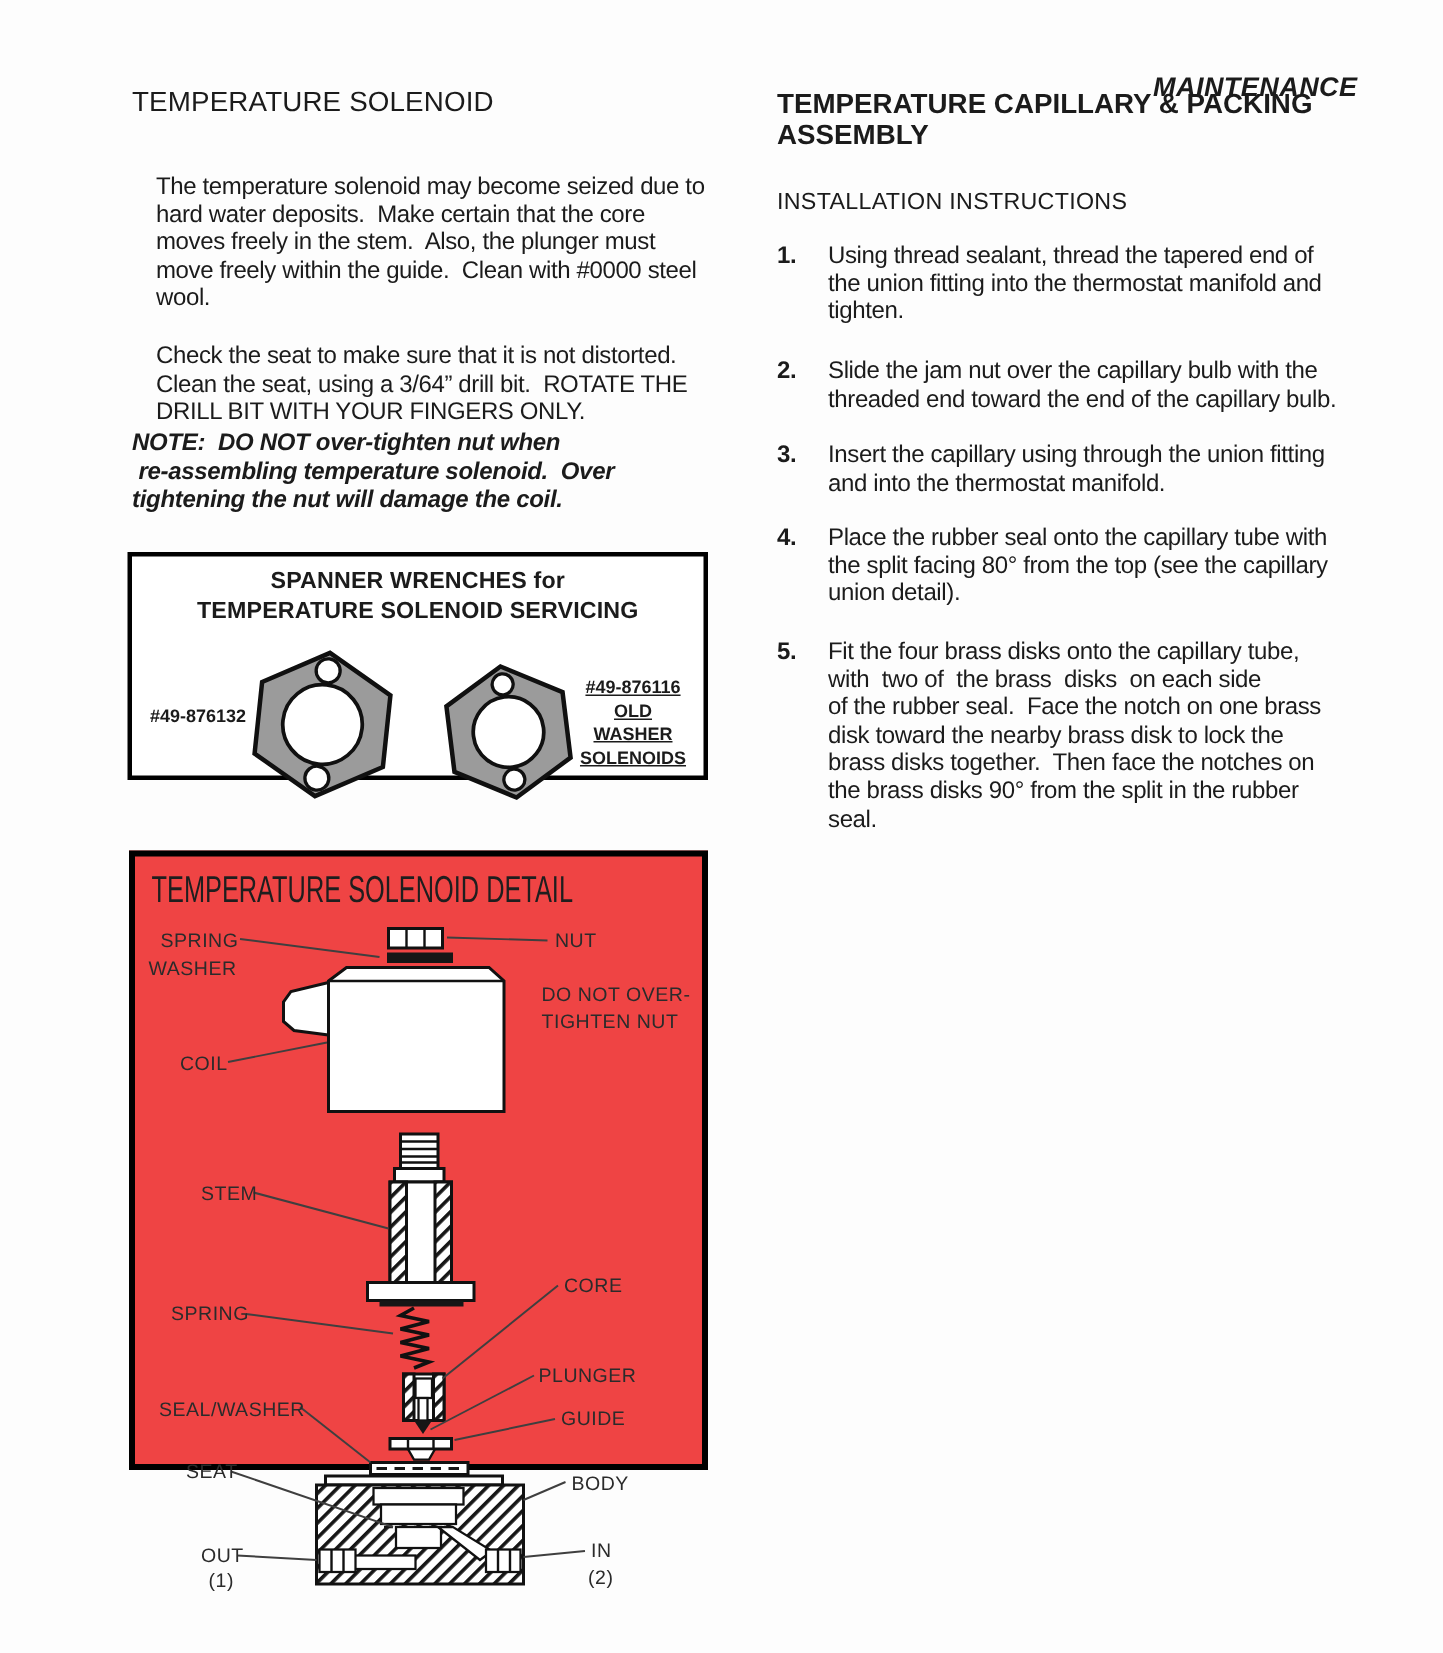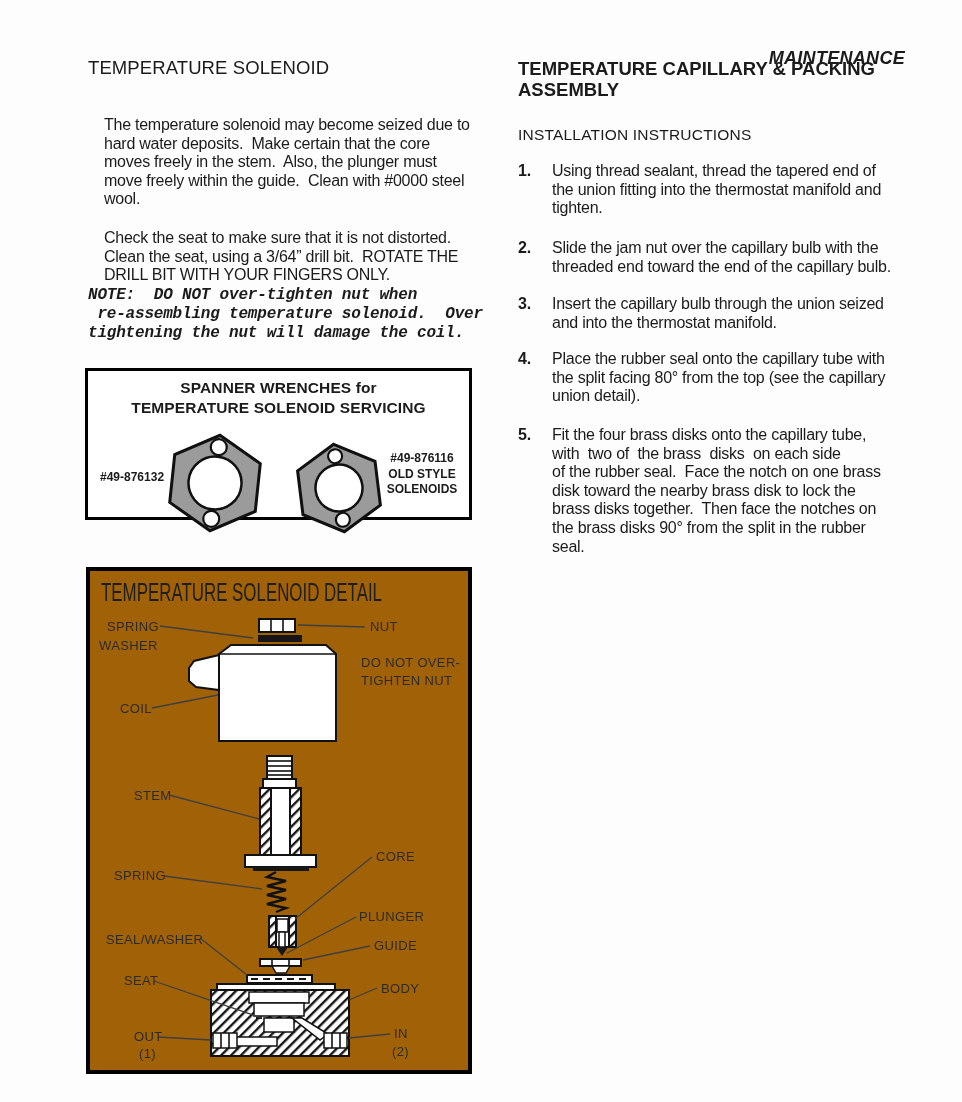--- a/index.html
+++ b/index.html
@@ -19,39 +19,39 @@
   .body-text {
     position:absolute; left:88px; width:400px; margin:16px;
     font-size:16px; line-height:18.6px; letter-spacing:-0.25px;
     white-space:pre-wrap;
   }
   .pos-p1 { top:100px; }
   .pos-p2 { top:213px; }
   .note-text {
     position:absolute; left:88px; top:286px; width:410px; margin:0;
     font-size:16px; line-height:19px; font-weight:bold; font-style:italic;
-    letter-spacing:-0.2px; white-space:pre-wrap;font-family:Liberation Mono, monospace;
+    letter-spacing:-0.2px; white-space:pre-wrap;
   }
   
   .spanner-box {
     position:absolute; left:85px; top:368px; width:387px; height:152px;
     border:3px solid #000; box-sizing:border-box; background:#fff;
   }
   .spanner-title {
     position:absolute; top:7px; left:0; right:0; text-align:center;
     font-size:15.5px; font-weight:bold; line-height:20px; letter-spacing:0.1px;
   }
   .spanner-svg { position:absolute; left:0; top:0; width:381px; height:165px; }
   .part-label { position:absolute; font-weight:bold; font-size:12px; line-height:15.5px; }
   .left-part  { left:12px;  top:99px; }
-  .right-part { left:296px; top:80px; width:76px; text-align:center; }
+  .right-part { left:296px; top:80px; width:76px; text-align:center;text-decoration:underline; }
   
   .detail-box {
-    position:absolute; left:86px; top:567px; width:386px; height:507px;
-    border:4px solid #000; box-sizing:border-box; background:#a16207;text-align:right;
+    position:absolute; left:86px; top:567px; width:386px; height:413px;
+    border:4px solid #000; box-sizing:border-box; background:#ef4444;text-align:right;
   }
   .detail-svg { position:absolute; left:0; top:0; width:378px; height:499px; }
   .fig-title { font-family:"Liberation Sans",sans-serif; font-size:25px; fill:#1e1e1e; }
   .lbl { font-family:"Liberation Sans",sans-serif; font-size:13px; fill:#2b2b2b; letter-spacing:0.35px; }
   .part    { fill:#fff; stroke:#111; stroke-width:2; }
   .partthin{ fill:#fff; stroke:#111; stroke-width:1.5; }
   .hatched { fill:url(#hatch); stroke:#111; stroke-width:2; }
   .inkline { stroke:#111; stroke-width:1.6; fill:none; }
   .wire    { fill:none; stroke:#111; stroke-width:2.4; }
   .leader  { stroke:#3f3f3f; stroke-width:1.3; fill:none; }
@@ -108,21 +108,21 @@
         <circle cx="251" cy="149" r="7" fill="#fff" stroke="#101010" stroke-width="2.2"></circle>
       </g>
     </svg>
     <div class="spanner-title">
       <div>SPANNER WRENCHES for</div>
       <div>TEMPERATURE SOLENOID SERVICING</div>
     </div>
     <div class="part-label left-part">#49-876132</div>
     <div class="part-label right-part">
       <div>#49-876116</div>
-      <div>OLD STYLE</div>
+      <div>OLD WASHER</div>
       <div>SOLENOIDS</div>
     </div>
   </div>
 
   <div class="detail-box">
     <svg class="detail-svg" viewBox="0 0 378 499">
       <defs>
         <pattern id="hatch" width="7" height="7" patternUnits="userSpaceOnUse" patternTransform="rotate(-45)">
           <rect width="7" height="7" fill="#fff"></rect>
           <rect width="7" height="2.4" fill="#161616"></rect>
@@ -248,21 +248,21 @@
 the union fitting into the thermostat manifold and
 tighten.</div>
   </div>
   <div class="step s2">
     <div class="step-num">2.</div>
     <div class="step-text">Slide the jam nut over the capillary bulb with the
 threaded end toward the end of the capillary bulb.</div>
   </div>
   <div class="step s3">
     <div class="step-num">3.</div>
-    <div class="step-text">Insert the capillary bulb through the union seized
+    <div class="step-text">Insert the capillary using through the union fitting
 and into the thermostat manifold.</div>
   </div>
   <div class="step s4">
     <div class="step-num">4.</div>
     <div class="step-text">Place the rubber seal onto the capillary tube with
 the split facing 80° from the top (see the capillary
 union detail).</div>
   </div>
   <div class="step s5">
     <div class="step-num">5.</div>

